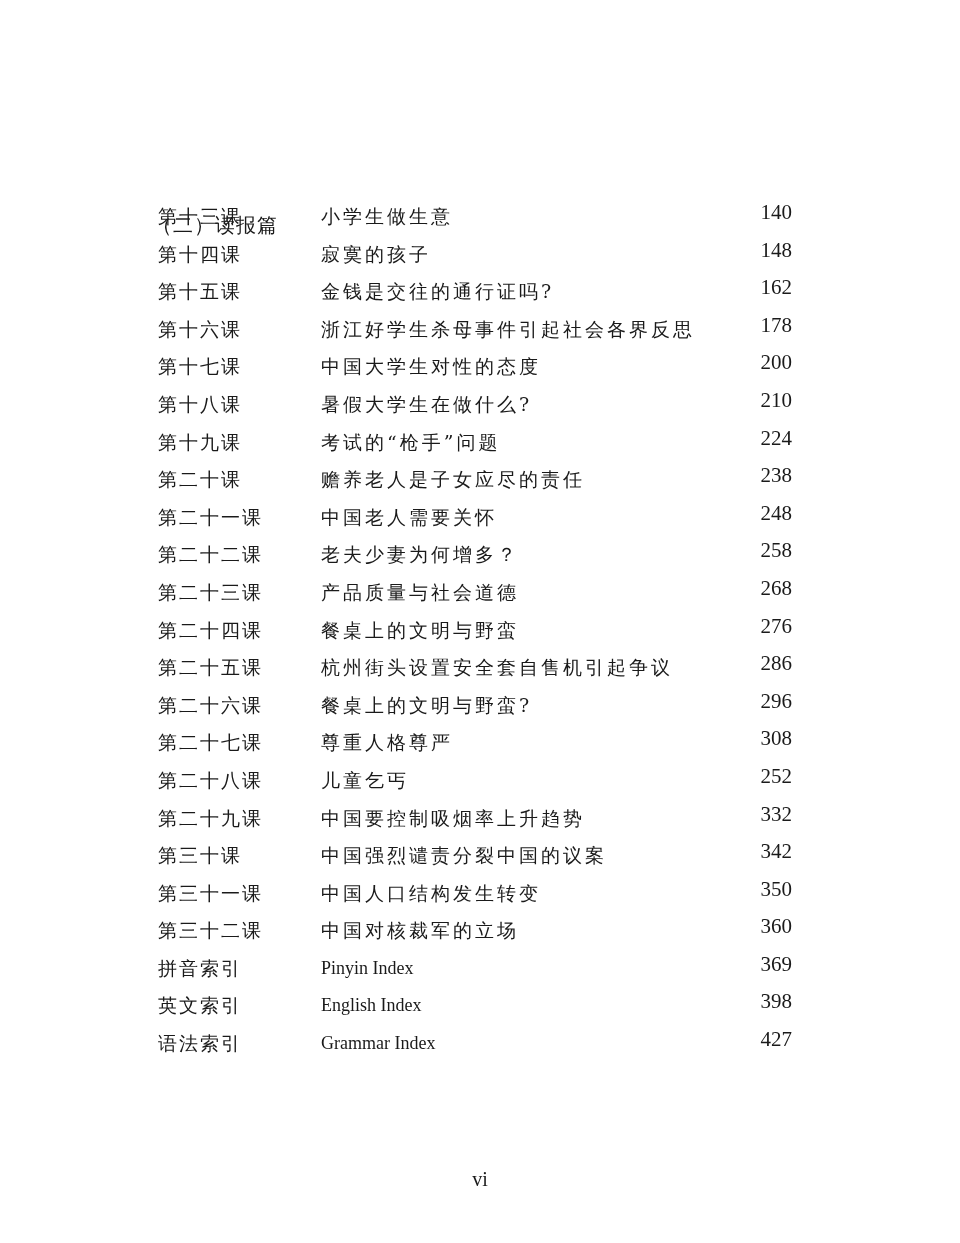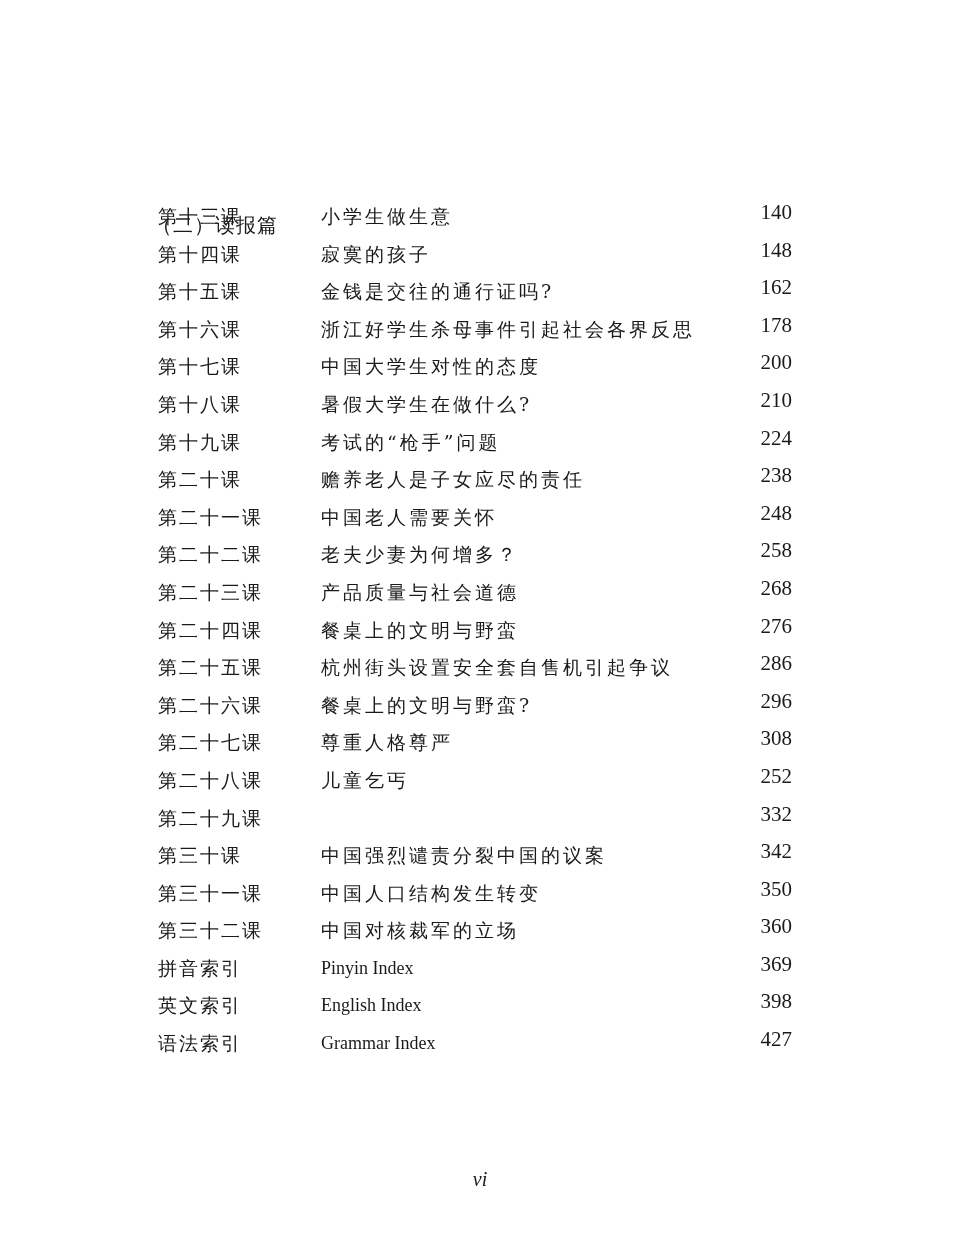--- a/index.html
+++ b/index.html
@@ -19,21 +19,21 @@
     }
     .lesson { position: absolute; left: 0; letter-spacing: 2px; text-align: center; }
     .title { position: absolute; left: 163px; letter-spacing: 3px; }
     .title.en { font-family: "Liberation Serif", serif; letter-spacing: 0; font-size: 18px; }
     .page {
       position: absolute; right: 11px; font-family: "Liberation Serif", serif;
       font-size: 21px; top: -4px;
     }
     .footer {
       position: absolute; left: 0; width: 960px; top: 1168px; text-align: center;
-      font-family: "Liberation Serif", serif; font-size: 20px; font-style: italic;
+      font-family: "Liberation Serif", serif; font-size: 20px;
     }
   </style>
 </head>
 <body>
 
 <div class="section-title">（二）读报篇</div>
 
 <div class="toc">
   <div class="row">
       <span class="lesson">第十三课</span>
@@ -110,20 +110,21 @@
       <span class="title">尊重人格尊严</span>
       <span class="page">308</span>
     </div>
   <div class="row">
       <span class="lesson">第二十八课</span>
       <span class="title">儿童乞丐</span>
       <span class="page">252</span>
     </div>
   <div class="row">
       <span class="lesson">第二十九课</span>
+      <span class="title">中国要控制吸烟率上升趋势</span>
       <span class="page">332</span>
     </div>
   <div class="row">
       <span class="lesson">第三十课</span>
       <span class="title">中国强烈谴责分裂中国的议案</span>
       <span class="page">342</span>
     </div>
   <div class="row">
       <span class="lesson">第三十一课</span>
       <span class="title">中国人口结构发生转变</span>

